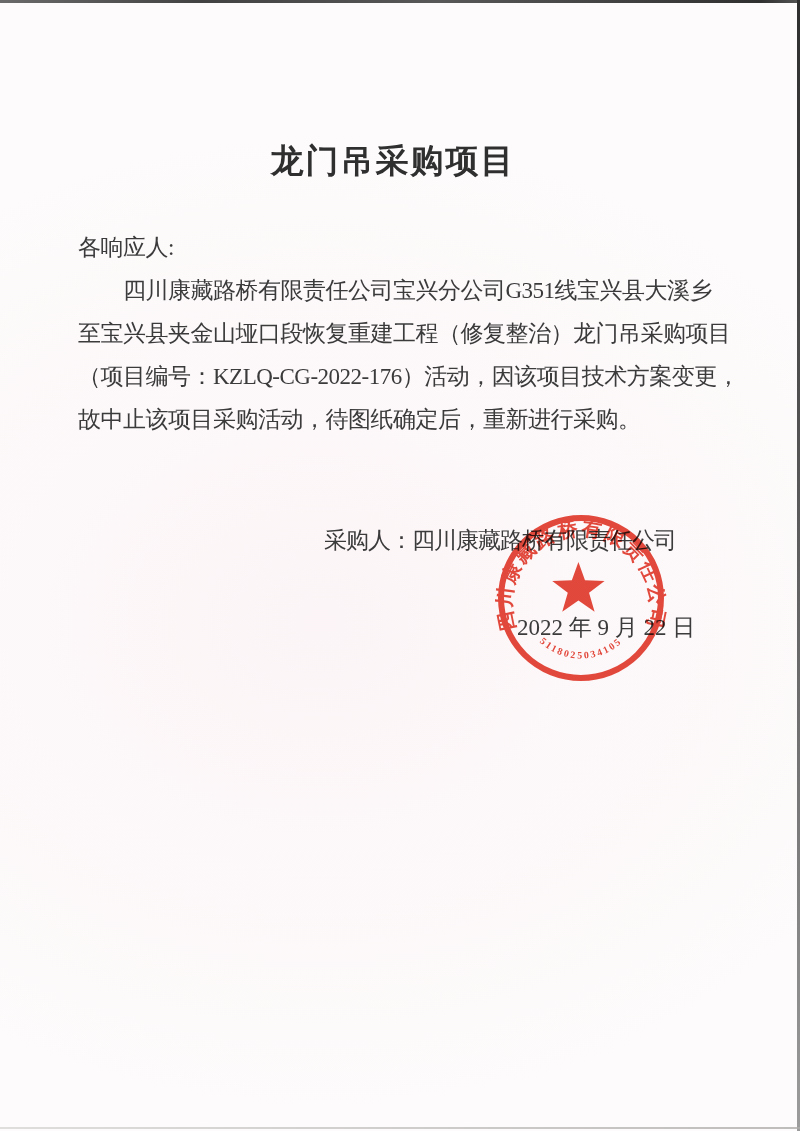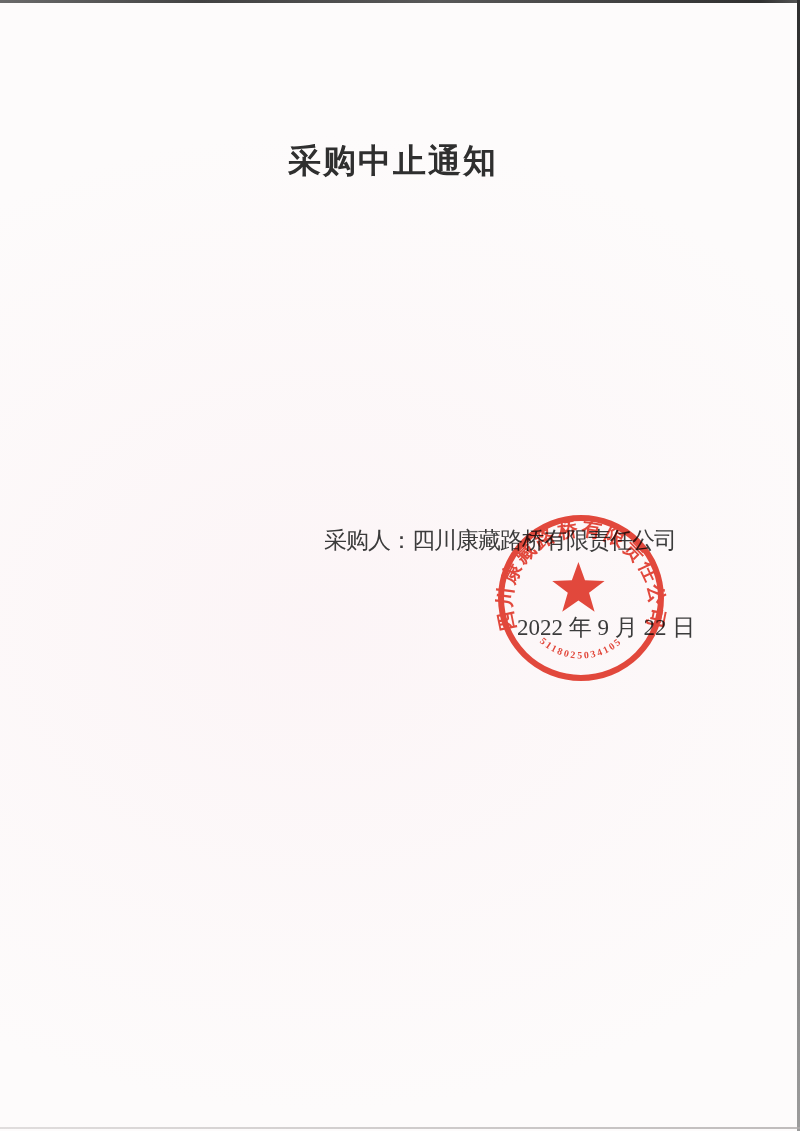--- a/index.html
+++ b/index.html
@@ -94,22 +94,29 @@
 </style>
 </head>
 <body>
 
 <div class="page">
 
   <div class="edge-top"></div>
   <div class="edge-right"></div>
   <div class="edge-bottom"></div>
 
-  <div class="doc-title">采购中止通知</div>
+  <div class="doc-title">龙门吊采购项目</div>
 
+  <div class="body-block">
+    <div class="body-line">各响应人:</div>
+    <div class="body-line indent">四川康藏路桥有限责任公司宝兴分公司G351线宝兴县大溪乡</div>
+    <div class="body-line">至宝兴县夹金山垭口段恢复重建工程（修复整治）龙门吊采购项目</div>
+    <div class="body-line">（项目编号：KZLQ-CG-2022-176）活动，因该项目技术方案变更，</div>
+    <div class="body-line">故中止该项目采购活动，待图纸确定后，重新进行采购。</div>
+  </div>
 
   <div class="purchaser-line">采购人：四川康藏路桥有限责任公司</div>
 
   <div class="date-line">2022 年 9 月 22 日</div>
 
   <svg class="seal" viewBox="0 0 200 200" xmlns="http://www.w3.org/2000/svg">
     <defs>
       <path id="arcTop" d="M 22,130 A 81,81 0 1 1 178,130" fill="none"></path>
       <path id="arcBot" d="M 42,140 A 70.5,70.5 0 0 0 158,140" fill="none"></path>
     </defs>

